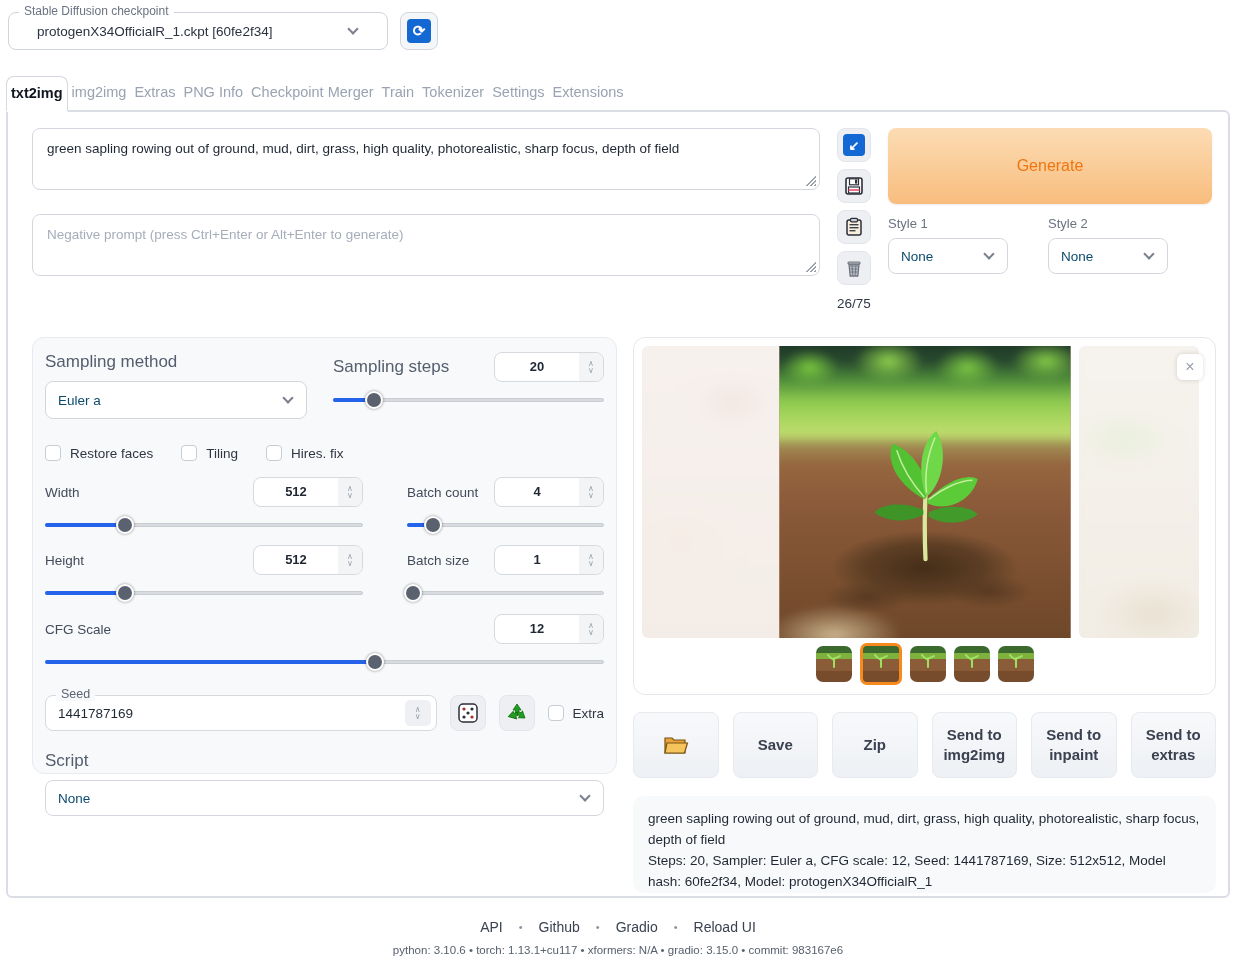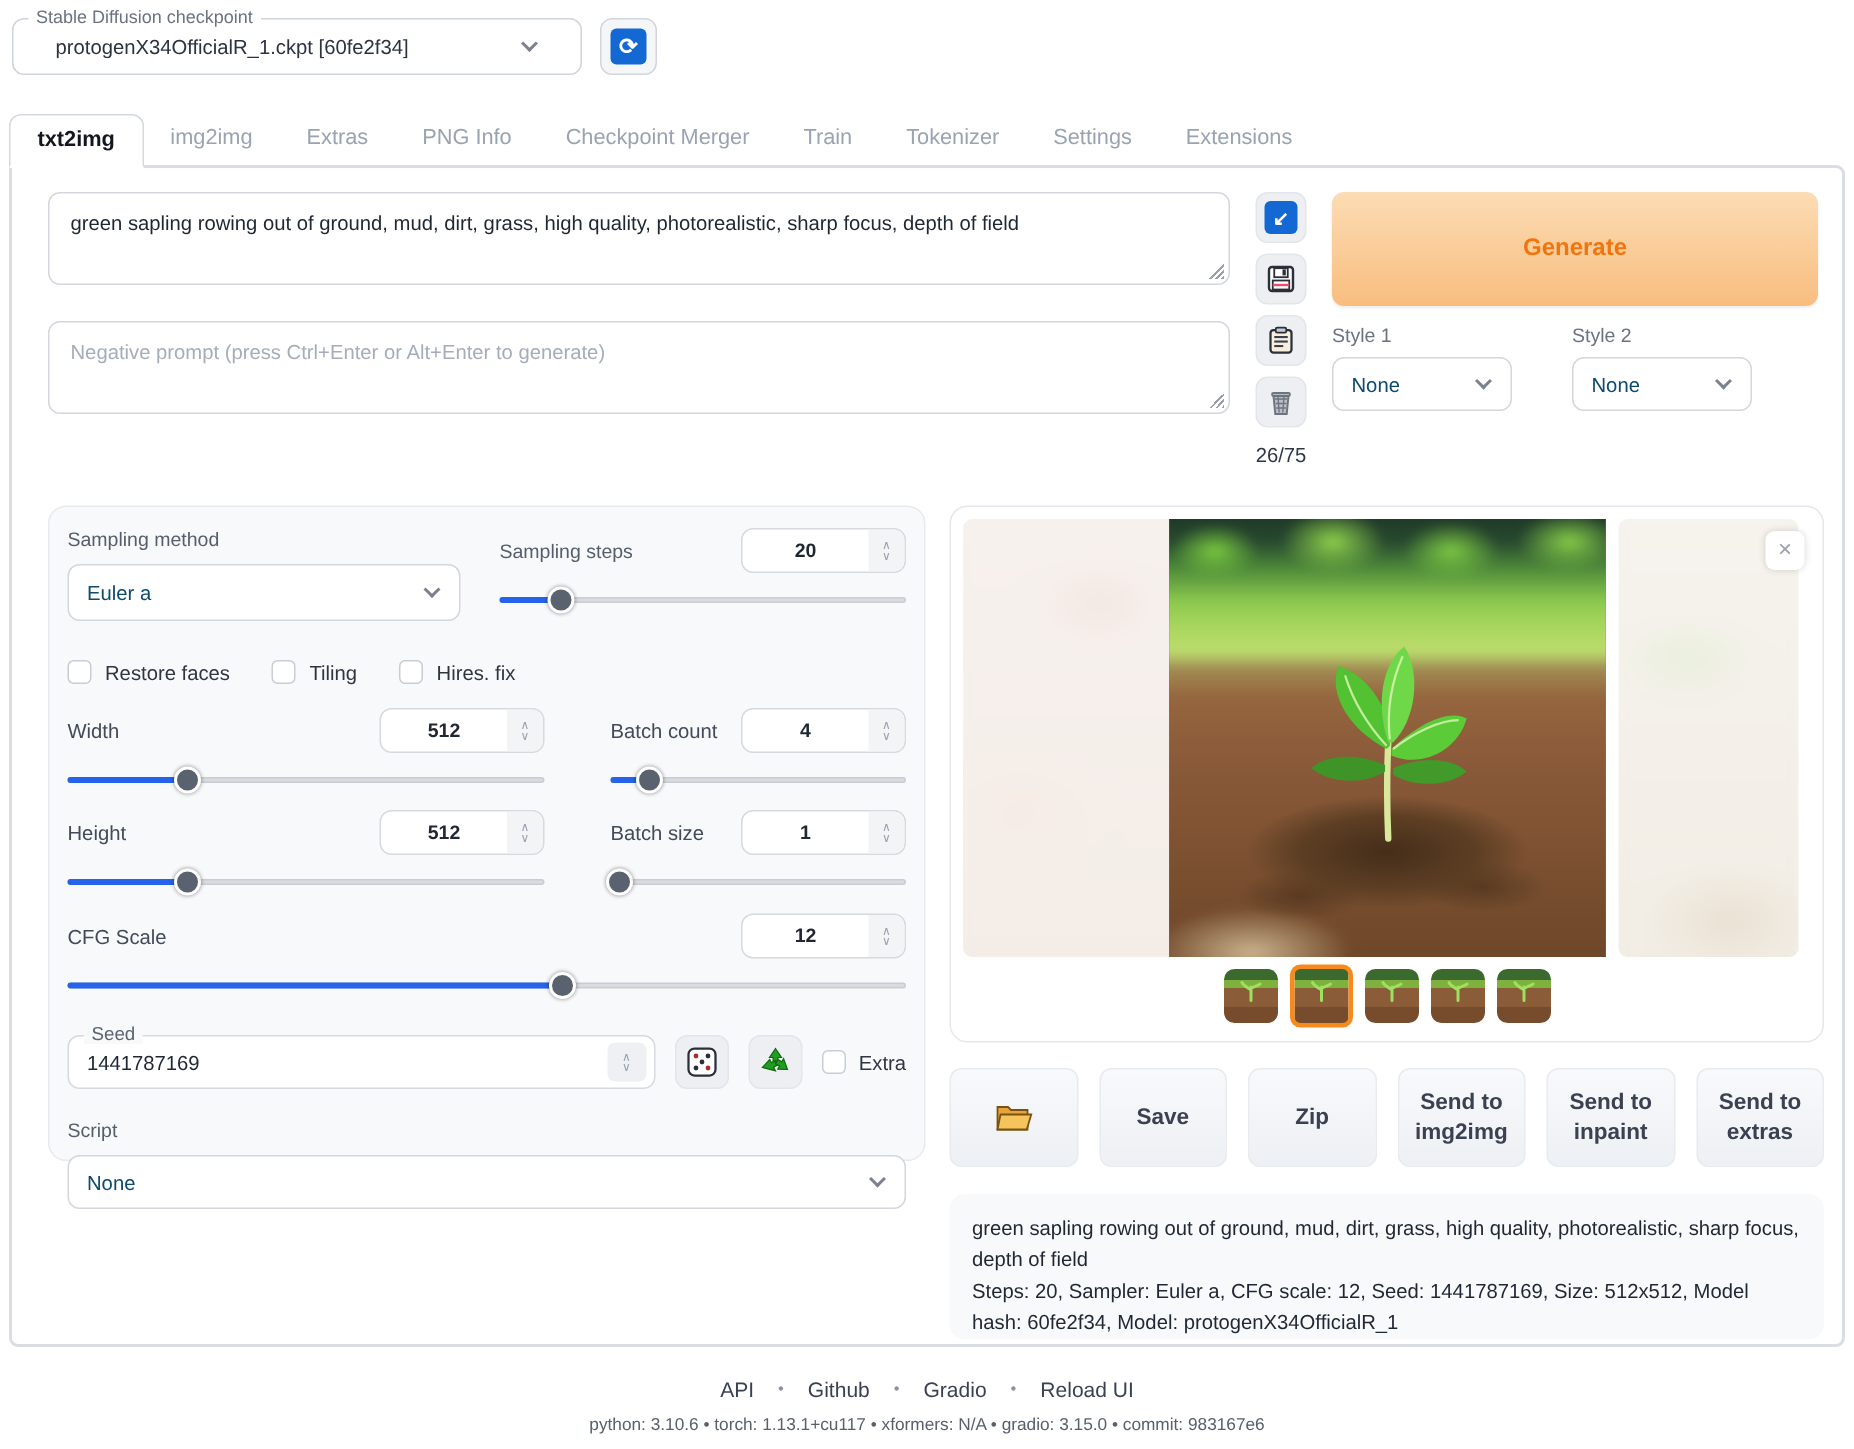--- a/index.html
+++ b/index.html
@@ -9,54 +9,54 @@
   .topbar { display:flex; gap:12px; padding:12px 0 0 8px; align-items:flex-start; }
   .ckpt-wrap { position:relative; width:380px; height:38px; border:1px solid #cfd4db; border-radius:8px; background:#fff; display:flex; align-items:center; padding:0 28px; }
   .ckpt-label { position:absolute; top:-9px; left:10px; background:#fff; padding:0 5px; font-size:12px; color:#6b7280; white-space:nowrap; }
   .ckpt-value { flex:1; font-size:13.5px; color:#2b3240; overflow:hidden; white-space:nowrap; }
   .chev { width:8px; height:8px; border-right:2px solid #7b828d; border-bottom:2px solid #7b828d; transform:rotate(45deg); margin:-4px 2px 0 8px; flex:0 0 auto; }
   .refresh-btn { width:38px; height:38px; border:1px solid #d2d6dc; border-radius:8px; background:#f5f6f8; display:flex; align-items:center; justify-content:center; }
   .blue-ic { width:24px; height:24px; background:#1468d3; border-radius:4px; color:#fff; display:flex; align-items:center; justify-content:center; font-size:15px; font-weight:bold; }
 
   
   .tabs { display:flex; margin:26px 0 0 6px; position:relative; z-index:2; }
-  .tab { padding:8px 18px 9px; font-size:14.5px; color:#9aa3b2; cursor:default; }
+  .tab { padding:8px 4px 9px; font-size:14.5px; color:#9aa3b2; cursor:default; }
   .tab.active { font-weight:bold; color:#11161f; background:#fff; border:1px solid #d4d8df; border-bottom:2px solid #fff; border-radius:8px 8px 0 0; margin-bottom:-2px; }
 
   
   .content { margin:0 6px; border:2px solid #dadde3; border-radius:0 6px 6px 6px; height:788px; position:relative; background:#fff; overflow:hidden; }
   .content-top { display:flex; gap:16px; padding:16px 12px 0 24px; }
 
   .prompts { width:788px; }
   .prompt-box { position:relative; width:100%; height:62px; border:1px solid #d3d7dd; border-radius:8px; background:#fff; }
   .prompt-box + .prompt-box { margin-top:24px; }
   .prompt-box textarea { width:100%; height:100%; border:none; outline:none; resize:none; background:transparent; padding:12px 14px; font-family:"Liberation Sans",sans-serif; font-size:13.5px; color:#1f2733; }
   .prompt-box textarea::placeholder { color:#a6adba; }
   .grip { position:absolute; right:3px; bottom:3px; width:10px; height:10px; background:
       linear-gradient(135deg, transparent 0 50%, #9aa1ab 50% 57%, transparent 57% 70%, #9aa1ab 70% 77%, transparent 77% 90%, #9aa1ab 90% 97%, transparent 97%);
   }
 
   .tools { width:36px; display:flex; flex-direction:column; align-items:center; }
   .iconbtn { width:34px; height:34px; background:#edeff3; border:1px solid #e2e5ea; border-radius:8px; display:flex; align-items:center; justify-content:center; margin-bottom:7px; }
   .counter { margin-top:4px; font-size:13.5px; color:#2f3746; }
 
   .gen-col { flex:1; padding-right:4px; }
-  .generate-btn { width:100%; height:76px; border:none; border-radius:8px; background:linear-gradient(180deg,#fcdcb4 0%,#f8bd7e 100%); color:#f0750f; font-weight:bold; font-size:16px; font-family:"Liberation Sans",sans-serif; display:flex; align-items:center; justify-content:center; box-shadow:0 1px 2px rgba(0,0,0,.08); }
+  .generate-btn { width:100%; height:76px; border:none; border-radius:8px; background:linear-gradient(180deg,#fcdcb4 0%,#f8bd7e 100%); color:#f0750f; font-weight:normal; font-size:16px; font-family:"Liberation Sans",sans-serif; display:flex; align-items:center; justify-content:center; box-shadow:0 1px 2px rgba(0,0,0,.08); }
   .styles-row { display:flex; gap:40px; margin-top:12px; }
   .style-block { width:120px; }
   .style-label { font-size:13px; color:#6b7280; margin-bottom:7px; }
   .select { height:36px; border:1px solid #d3d7dd; border-radius:8px; background:#fff; display:flex; align-items:center; padding:0 12px 0 12px; font-size:13.5px; color:#0c4a6e; }
   .select .val { flex:1; }
 
   
   .main-row { display:flex; gap:16px; padding:26px 12px 0 24px; }
 
   
   .panel { width:585px; height:437px; background:#f8f9fb; border:1px solid #e8eaef; border-radius:12px; padding:14px 12px 0; }
-  .lbl { font-size:13px; color:#545e6d; }
+  .lbl { font-size:17px; color:#545e6d; }
   .row1 { display:flex; gap:26px; }
   .colA { width:262px; }
   .colA .select { margin-top:9px; height:38px; }
   .colB { flex:1; }
   .hdr { display:flex; justify-content:space-between; align-items:center; height:30px; }
   .num { display:flex; width:110px; height:30px; border:1px solid #d6dade; border-radius:8px; background:#fff; overflow:hidden; }
   .num .nval { flex:1; text-align:center; line-height:28px; font-size:13px; color:#1f2733;font-weight:bold; }
   .num .spin { width:24px; background:#f3f4f6; display:flex; flex-direction:column; align-items:center; justify-content:center; color:#9aa1ad; font-size:8px; line-height:7px; }
   .slider { position:relative; height:18px; margin-top:9px; }
   .slider .track { position:absolute; left:0; right:0; top:7px; height:4px; background:#d8dbdf; border:1px solid #c9cdd2; border-radius:4px; }

